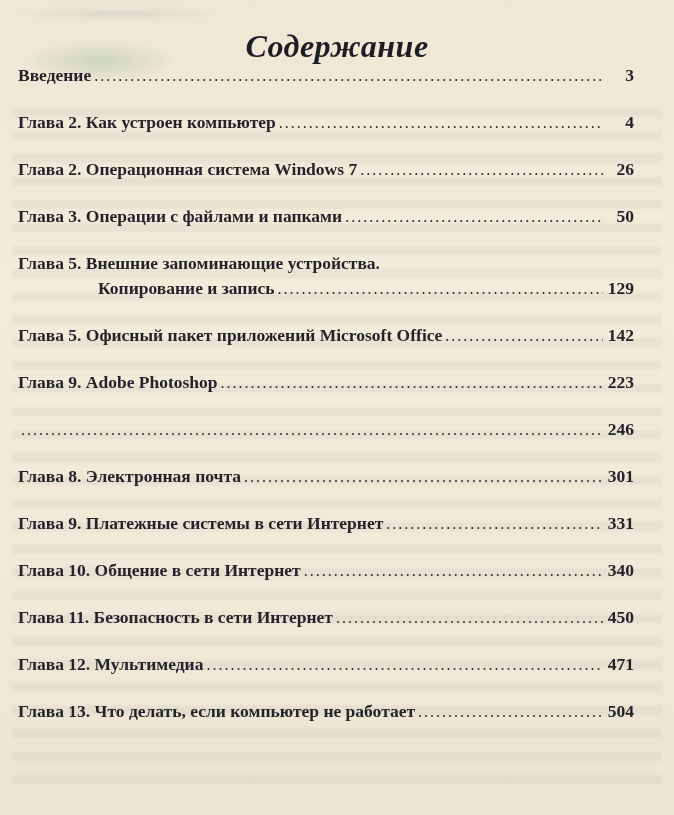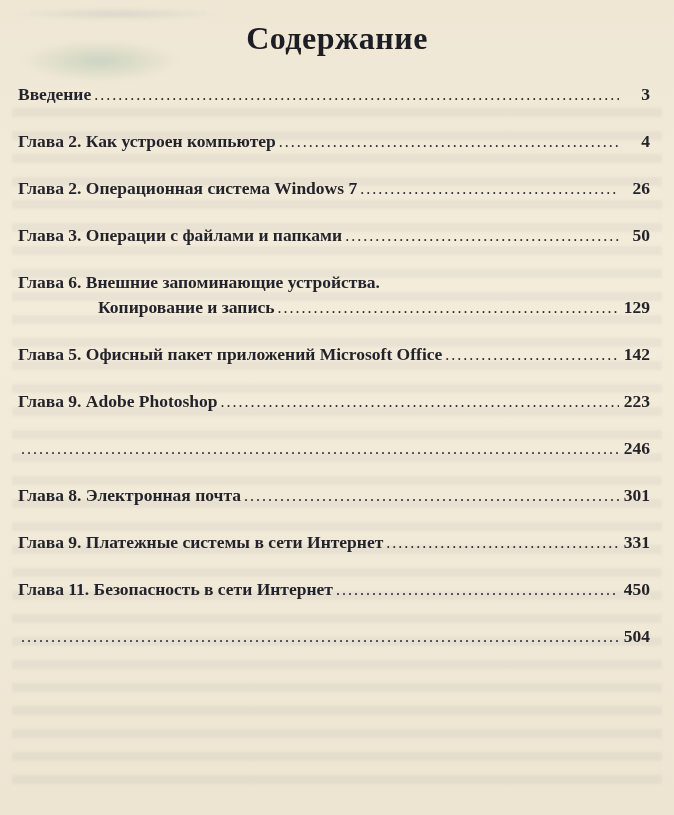--- a/index.html
+++ b/index.html
@@ -44,27 +44,27 @@
     background: radial-gradient(ellipse at center, rgba(90, 110, 160, 0.14), transparent 75%);
     filter: blur(1.5px);
     pointer-events: none;
   }
   .title {
     position: relative;
     text-align: center;
     font-size: 32px;
     font-weight: bold;
     letter-spacing: 0.5px;
-    padding-top: 20px;
+    padding-top: 28px;
     color: #1d1d26;
+    font-style: italic;
   }
   .toc {
     position: relative;
-    margin-top: 27px;
-    padding: 0 24px 0 18px;
+    padding: 0 40px 0 18px;
   }
   .toc-entry { margin-bottom: 26px; }
   .line {
     display: flex;
     align-items: baseline;
     font-size: 17.5px;
     font-weight: bold;
     line-height: 20px;
     color: #23232b;
   }
@@ -132,21 +132,21 @@
     <div class="line line1">
       <span class="label">Глава 3. Операции с файлами и папками</span>
       <span class="dots"></span>
       <span class="pagenum">50</span>
     </div>
 
   </div>
 
   <div class="toc-entry">
     <div class="line line1">
-      <span class="label">Глава 6. Внешние запоминающие устройства.</span>
+      <span class="label">Глава 5. Внешние запоминающие устройства.</span>
 
     </div>
     <div class="line line2">
       <span class="label">Копирование и запись</span>
       <span class="dots"></span>
       <span class="pagenum">129</span>
     </div>
   </div>
 
   <div class="toc-entry">
@@ -186,33 +186,50 @@
 
   <div class="toc-entry">
     <div class="line line1">
       <span class="label">Глава 9. Платежные системы в сети Интернет</span>
       <span class="dots"></span>
       <span class="pagenum">331</span>
     </div>
 
   </div>
 
+  <div class="toc-entry">
+    <div class="line line1">
+      <span class="label">Глава 10. Общение в сети Интернет</span>
+      <span class="dots"></span>
+      <span class="pagenum">340</span>
+    </div>
+
+  </div>
 
   <div class="toc-entry">
     <div class="line line1">
       <span class="label">Глава 11. Безопасность в сети Интернет</span>
       <span class="dots"></span>
       <span class="pagenum">450</span>
     </div>
 
   </div>
 
-
-  <div class="toc-entry">
-    <div class="line line1">
+  <div class="toc-entry">
+    <div class="line line1">
+      <span class="label">Глава 12. Мультимедиа</span>
+      <span class="dots"></span>
+      <span class="pagenum">471</span>
+    </div>
+
+  </div>
+
+  <div class="toc-entry">
+    <div class="line line1">
+      <span class="label">Глава 13. Что делать, если компьютер не работает</span>
       <span class="dots"></span>
       <span class="pagenum">504</span>
     </div>
 
   </div>
 
 </div>
 </div>
 
 </body></html>

